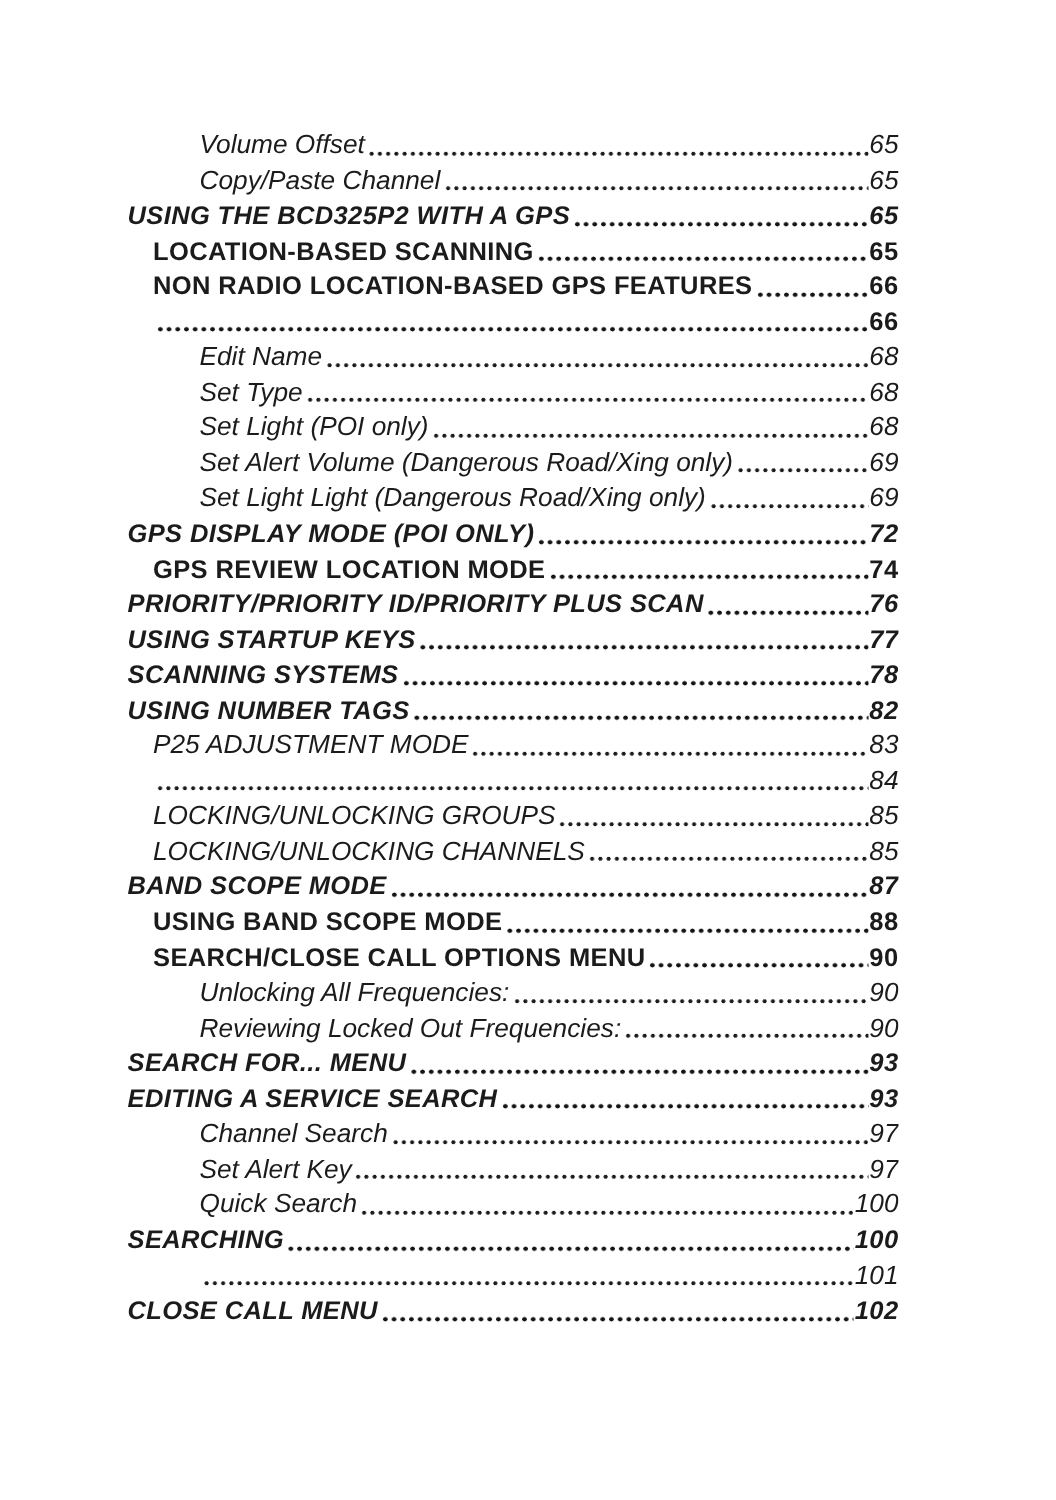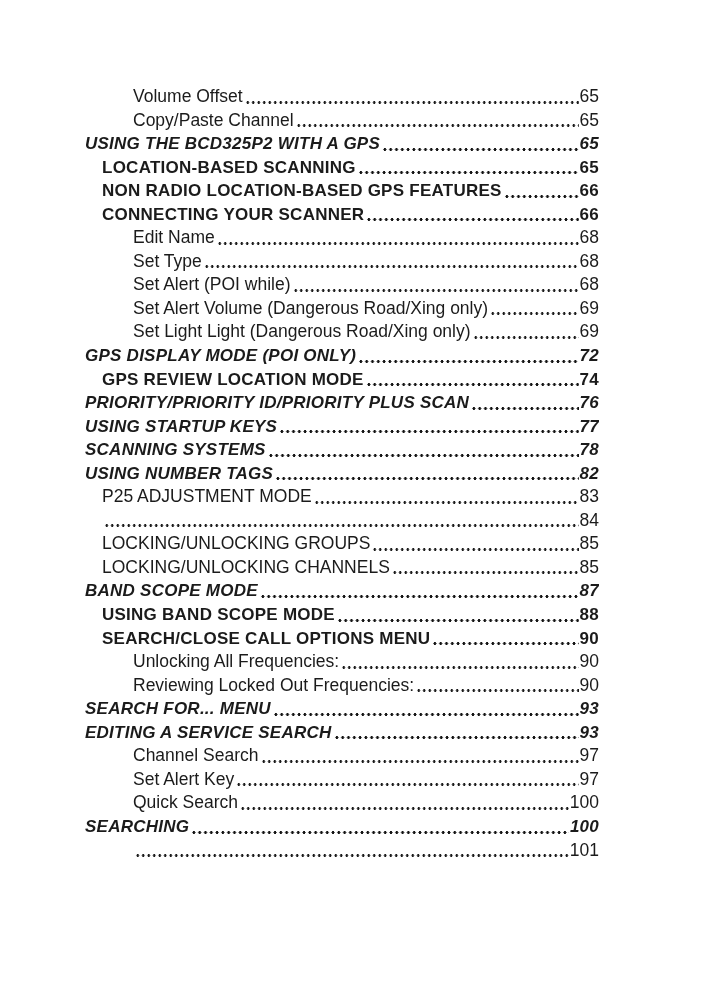--- a/index.html
+++ b/index.html
@@ -50,20 +50,21 @@
     font-size: 17px;
     letter-spacing: 0.25px;
   }
   .bold .dots {
     background-image: radial-gradient(circle, #141414 1.3px, rgba(0,0,0,0) 1.7px);
     background-size: 5.8px 5px;
   }
   .regular {
     font-weight: 400;
     font-size: 17.5px;
+    font-style: italic;
   }
   .lvl-0 { padding-left: 0; font-style: italic; }
   .lvl-1 { padding-left: 17px; }
   .lvl-2 { padding-left: 48px; }
 </style>
 </head>
 <body>
 
 <div class="page">
   <div class="toc">
@@ -92,39 +93,38 @@
         <span class="pagenum">65</span>
       </div>
 
       <div class="row lvl-1 bold">
         <span class="title">NON RADIO LOCATION-BASED GPS FEATURES</span>
         <span class="dots"></span>
         <span class="pagenum">66</span>
       </div>
 
       <div class="row lvl-1 bold">
-        <span class="title">CONNECTING YOUR SCANNER</span>
         <span class="dots"></span>
         <span class="pagenum">66</span>
       </div>
 
       <div class="row lvl-2 regular">
         <span class="title">Edit Name</span>
         <span class="dots"></span>
         <span class="pagenum">68</span>
       </div>
 
       <div class="row lvl-2 regular">
         <span class="title">Set Type</span>
         <span class="dots"></span>
         <span class="pagenum">68</span>
       </div>
 
       <div class="row lvl-2 regular">
-        <span class="title">Set Alert (POI while)</span>
+        <span class="title">Set Light (POI only)</span>
         <span class="dots"></span>
         <span class="pagenum">68</span>
       </div>
 
       <div class="row lvl-2 regular">
         <span class="title">Set Alert Volume (Dangerous Road/Xing only)</span>
         <span class="dots"></span>
         <span class="pagenum">69</span>
       </div>
 
@@ -258,14 +258,19 @@
         <span class="title">SEARCHING</span>
         <span class="dots"></span>
         <span class="pagenum">100</span>
       </div>
 
       <div class="row lvl-2 regular">
         <span class="dots"></span>
         <span class="pagenum">101</span>
       </div>
 
+      <div class="row lvl-0 bold">
+        <span class="title">CLOSE CALL MENU</span>
+        <span class="dots"></span>
+        <span class="pagenum">102</span>
+      </div>
     </div>
 </div>
 
 </body></html>

